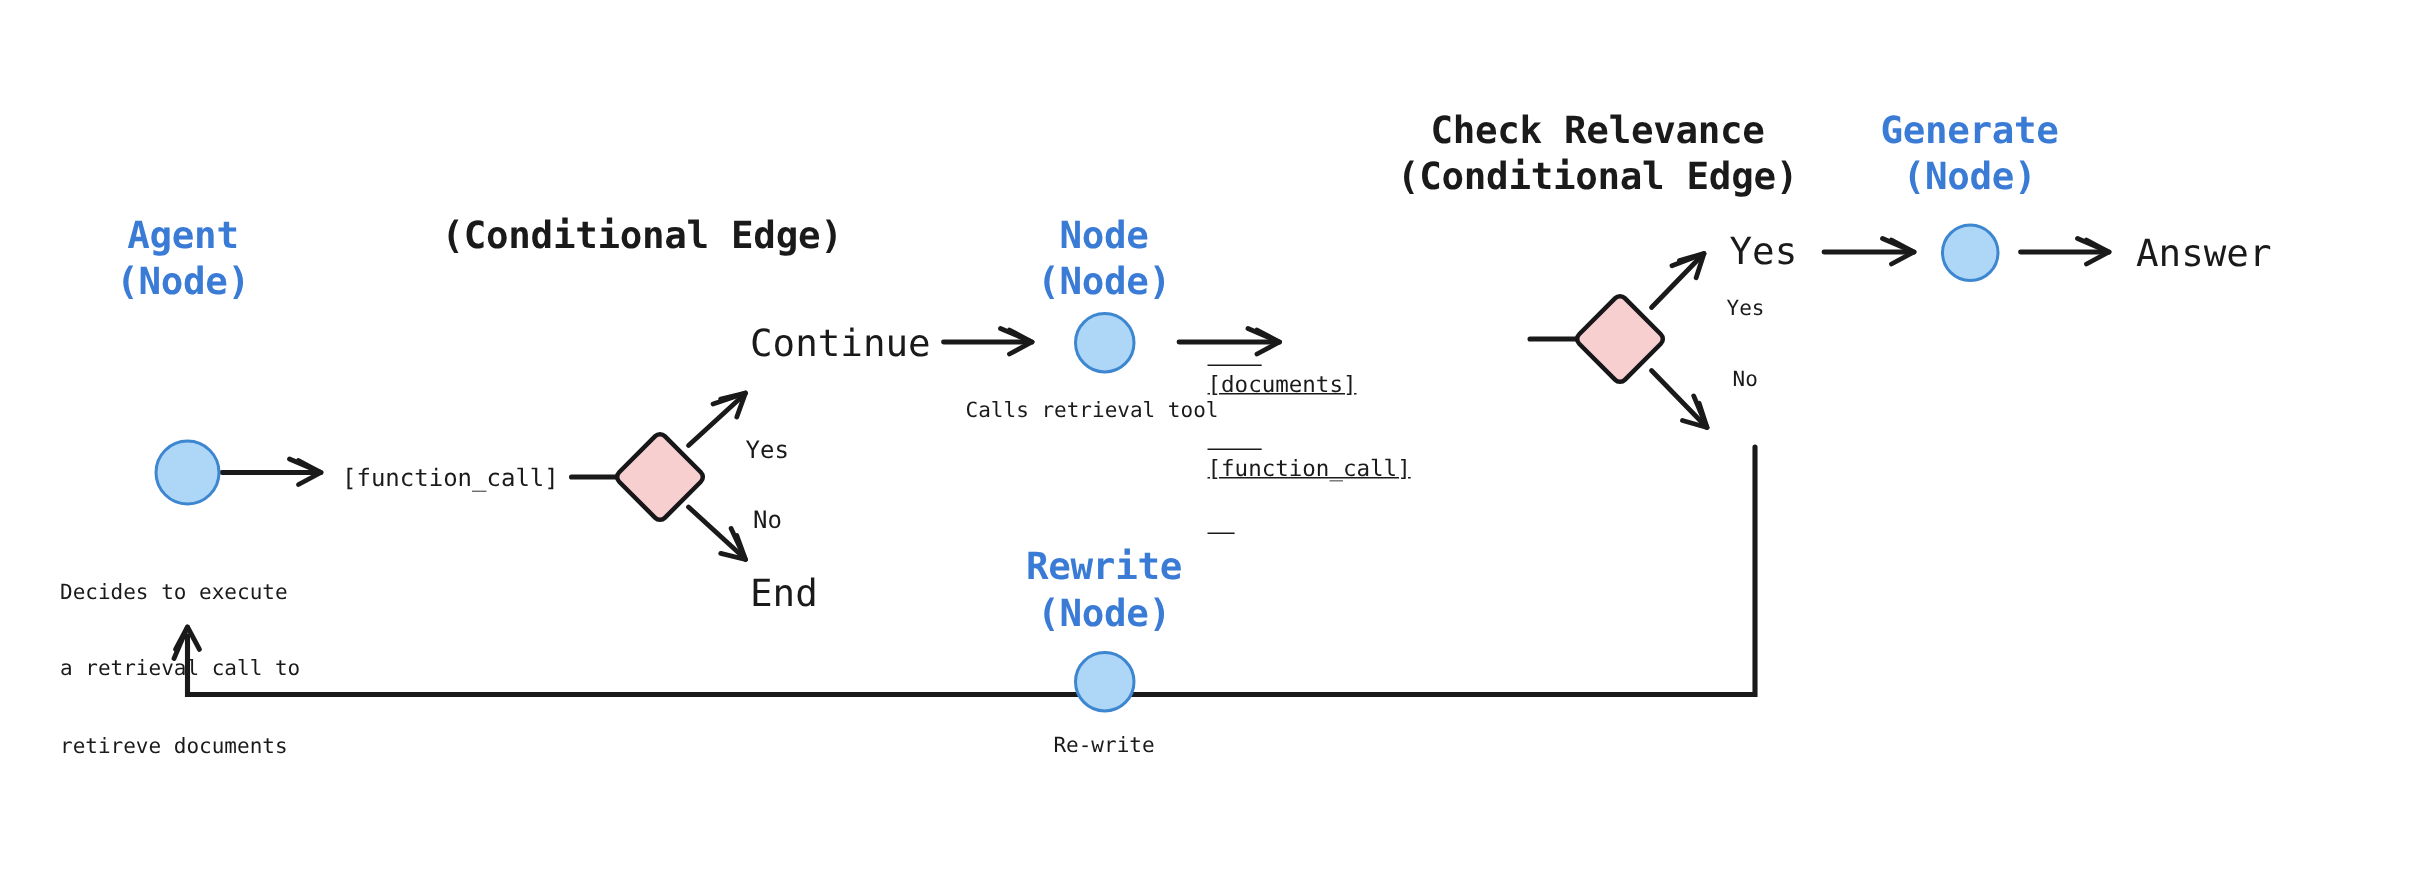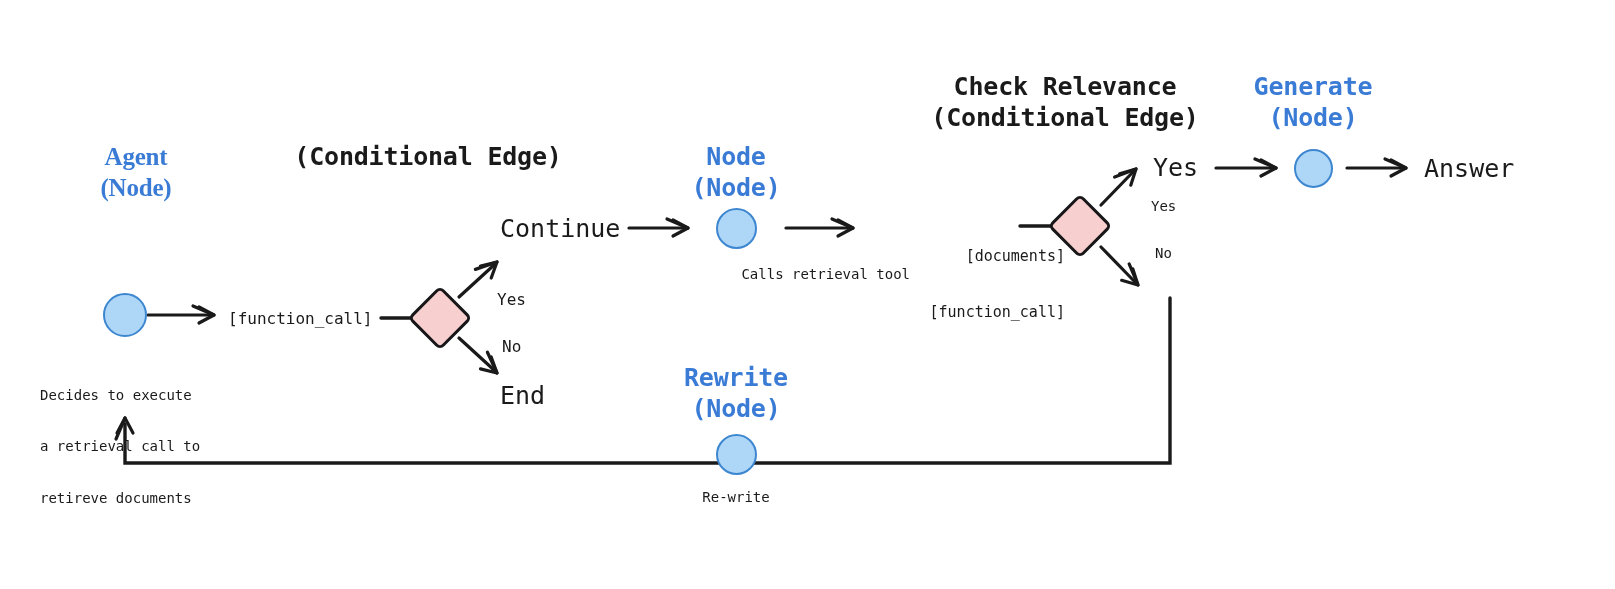--- a/index.html
+++ b/index.html
@@ -49,22 +49,23 @@
     font-size: 16px;
     font-weight: 400;
   }
   .small {
     font-size: 14px;
     font-weight: 400;
   }
   .code {
     font-size: 15px;
     font-weight: 400;
-    text-align: right;
+    text-align: left;
     line-height: 1.25;
+    text-decoration: underline;
   }
   .node-circle {
     position: absolute;
     border-radius: 50%;
     background: #aed6f7;
     border: 2.2px solid #3d86d0;
     box-sizing: border-box;
   }
   .decision-diamond {
     position: absolute;
@@ -151,21 +152,21 @@
     </g>
 
     <g>
       <path d="M 1170 298 L 1170 463 L 125 463 L 125 424" fill="none" stroke="#1a1a1a" stroke-width="3.4" stroke-linecap="round" stroke-linejoin="miter"></path>
       <g transform="translate(125,418) rotate(-90)">
           <use href="#vhead" x="0" y="0"></use>
         </g>
     </g>
   </svg>
 
-  <div class="lbl title node-title ctr" style="left:136px; top:142px; width:240px;font-family:Liberation Serif, serif;"><div>Agent</div><div>(Node)</div></div>
+  <div class="lbl title node-title ctr" style="left:122px; top:142px; width:240px;"><div>Agent</div><div>(Node)</div></div>
 
   <div class="node-circle" style="left:103px; top:293px; width:44px; height:44px;"></div>
 
   <div class="lbl small" style="left:40px; top:353px; width:190px;">
     <div>Decides to execute</div>
     <div>a retrieval call to</div>
     <div>retireve documents</div>
   </div>
 
   <div class="lbl title edge-title ctr" style="left:428px; top:142px; width:420px;"><div>(Conditional Edge)</div></div>
@@ -177,21 +178,21 @@
   <div class="lbl mid" style="left:497px; top:290px;">Yes</div>
   <div class="lbl mid" style="left:502px; top:337px;">No</div>
 
   <div class="lbl big" style="left:500px; top:214px;">Continue</div>
   <div class="lbl big" style="left:500px; top:381px;">End</div>
 
   <div class="lbl title node-title ctr" style="left:736px; top:142px; width:260px;"><div>Node</div><div>(Node)</div></div>
 
   <div class="node-circle" style="left:716px; top:208px; width:41px; height:41px;"></div>
 
-  <div class="lbl small ctr" style="left:760px; top:266px; width:300px; text-align:right;">Calls retrieval tool</div>
+  <div class="lbl small ctr" style="left:728px; top:266px; width:300px; text-align:center;">Calls retrieval tool</div>
 
   <div class="lbl title edge-title ctr" style="left:1065px; top:72px; width:440px;"><div>Check Relevance</div><div>(Conditional Edge)</div></div>
 
   <div class="lbl code ctr" style="left:935px; top:209px; width:260px;">
     <div>[documents]</div>
     <div>[function_call]</div>
   </div>
 
   <div class="decision-diamond" style="left:1057px; top:203px; width:46px; height:46px;"></div>
 

